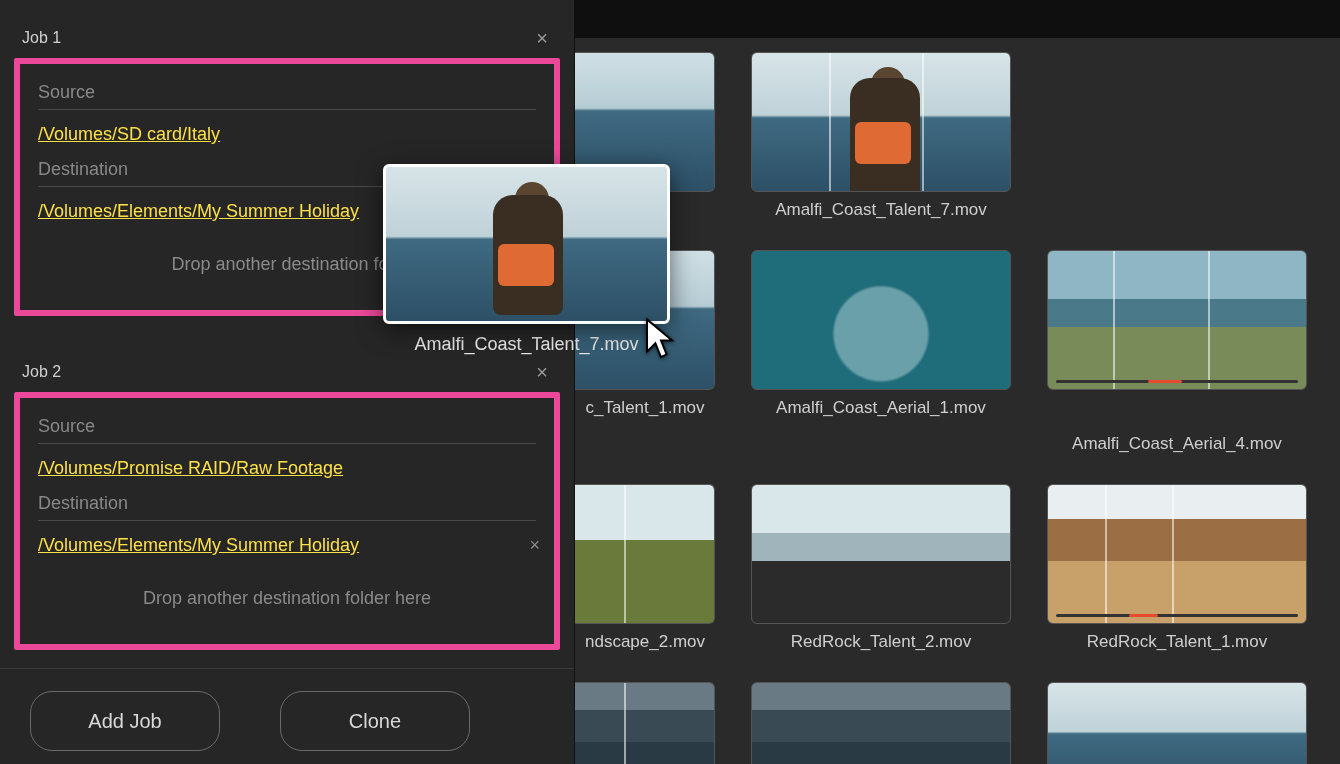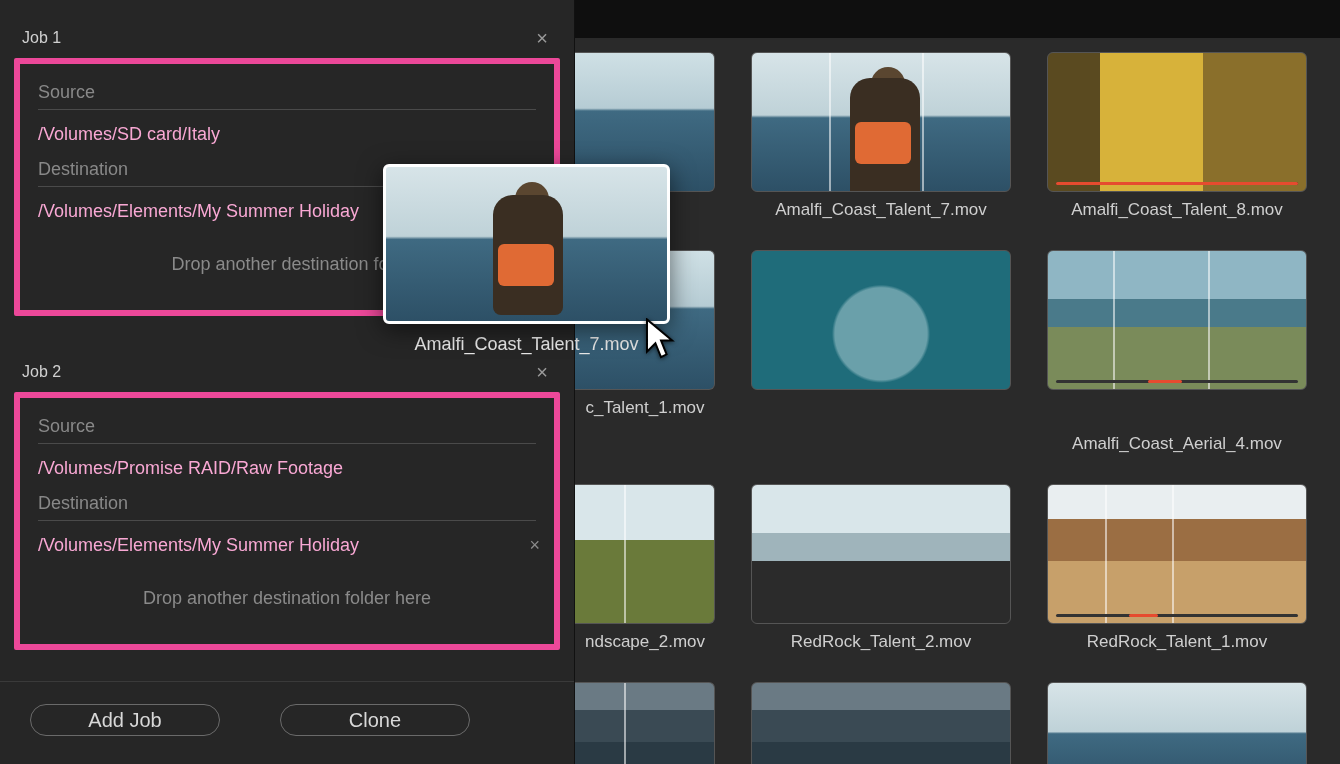--- a/index.html
+++ b/index.html
@@ -71,31 +71,31 @@
     display:flex; flex-direction:column;
   }
   .job { padding: 0 14px 18px 14px; }
   .job-header { display:flex; justify-content:space-between; align-items:center;
                 padding: 28px 12px 10px 8px; }
   .job-title { font-size:16px; color:#d0d0d0; }
   .close-x { font-size:20px; color:#9a9a9a; cursor:pointer; line-height:1; }
 
   .job-body { border:6px solid #ec4899; border-radius:2px; padding: 14px 18px 35px 18px; }
   .field-label { font-size:18px; color:#888; padding: 4px 0 6px 0; border-bottom:1px solid #4a4a4a; }
-  .field-value { font-size:18px; color:#f9a8d4; padding: 14px 0 10px 0; }
+  .field-value { font-size:18px; color:#fde047; padding: 14px 0 10px 0; text-decoration: underline; }
   .field-row   { position:relative; }
   .dest-x { position:absolute; right:-4px; top:14px; font-size:18px; color:#8a8a8a; cursor:pointer; }
   .drop-hint { text-align:center; font-size:18px; color:#8a8a8a; padding-top:22px; }
 
   .panel-footer {
     margin-top:auto; display:flex; gap:60px; padding: 22px 30px 28px 30px;
     border-top: 1px solid #3a3a3a;
   }
   .pill-btn {
-    flex: 0 0 190px; height:32px; border:1px solid #6a6a6a;
+    flex: 0 0 190px; height:60px; border:1px solid #6a6a6a;
     border-radius:22px; background:transparent; color:#d8d8d8;
     font-size:20px; display:flex; align-items:center; justify-content:center;
     cursor:pointer;
   }
 
   
   .drag-ghost {
     position:absolute; left:383px; top:164px; width:287px;
     display:flex; flex-direction:column; align-items:center; gap:10px;
     pointer-events:none;
@@ -124,34 +124,27 @@
       <div class="cell" style="grid-column: 2;">
         <div class="thumb sky-sea-2 talent7">
           <div class="hair"></div>
           <div class="person"></div>
           <div class="top"></div>
           <div class="vline" style="left: 30%;"></div>
           <div class="vline" style="left: 66%;"></div>
         </div>
         <div class="cap">Amalfi_Coast_Talent_7.mov</div>
       </div>
-      <div class="cell" style="grid-column: 3;">
-        <div class="thumb interior">
-          <div class="scrub-bar">
-            <div class="scrub-fill" style="width: 100%;"></div>
-          </div>
-        </div>
-        <div class="cap">Amalfi_Coast_Talent_8.mov</div>
-      </div>
       <div class="cell" style="grid-column: 1;">
         <div class="thumb partial sky-sea-1"></div>
         <div class="cap">c_Talent_1.mov</div>
       </div>
       <div class="cell" style="grid-column: 2;">
         <div class="thumb aerial"></div>
+        <div class="cap">Amalfi_Coast_Aerial_1.mov</div>
       </div>
       <div class="cell" style="grid-column: 3; gap: 44px;">
         <div class="thumb coast">
           <div class="vline" style="left: 25%;"></div>
           <div class="vline" style="left: 62%;"></div>
           <div class="scrub-bar">
             <div class="scrub-seg" style="left: 38%; width: 14%;"></div>
           </div>
         </div>
         <div class="cap">Amalfi_Coast_Aerial_4.mov</div>

